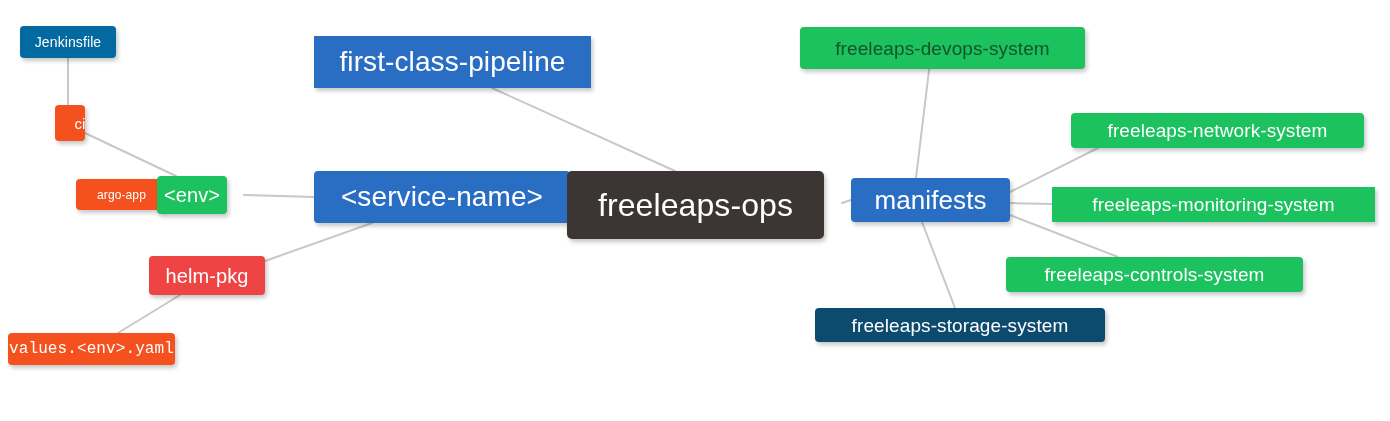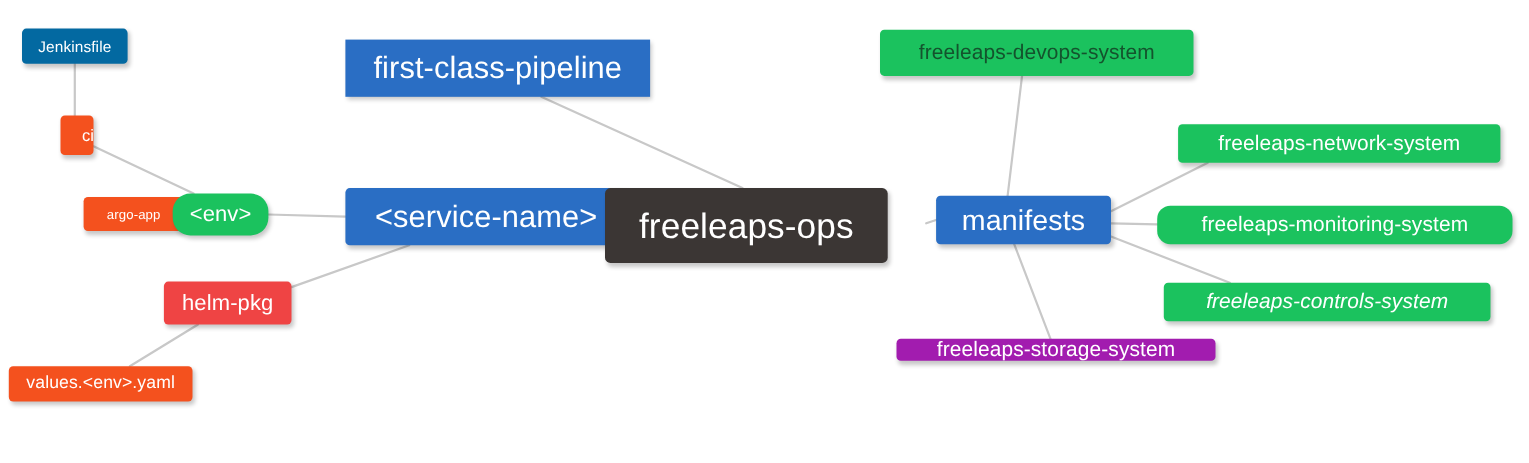--- a/index.html
+++ b/index.html
@@ -79,51 +79,51 @@
   <div id="node-layer">
       <div class="node" style="left: 20px; top: 26px; width: 96px; height: 32px; background: #0369a1; font-size: 14px; border-radius: 4px; color: rgb(255, 255, 255);">
         <span class="node-label">Jenkinsfile</span>
       </div>
       <div class="node" style="left: 55px; top: 105px; width: 30px; height: 36px; background: rgb(244, 81, 30); font-size: 15px; border-radius: 4px; color: rgb(255, 255, 255); padding-left: 20px;">
         <span class="node-label">ci</span>
       </div>
       <div class="node" style="left: 32px; top: 179px; width: 91px; height: 31px; background: rgb(244, 81, 30); font-size: 12px; border-radius: 4px; color: rgb(255, 255, 255); margin-left: 44px;">
         <span class="node-label">argo-app</span>
       </div>
-      <div class="node" style="left: 157px; top: 176px; width: 87px; height: 38px; background: rgb(27, 194, 94); font-size: 20px; border-radius: 16px; color: rgb(255, 255, 255);">
+      <div class="node" style="left: 157px; top: 176px; width: 70px; height: 38px; background: rgb(27, 194, 94); font-size: 20px; border-radius: 4px; color: rgb(255, 255, 255);">
         <span class="node-label">&lt;env&gt;</span>
       </div>
       <div class="node" style="left: 149px; top: 256px; width: 116px; height: 39px; background: #ef4444; font-size: 20px; border-radius: 4px; color: rgb(255, 255, 255);">
         <span class="node-label">helm-pkg</span>
       </div>
-      <div class="node" style="left: 8px; top: 333px; width: 167px; height: 32px; background: rgb(244, 81, 30); font-size: 16px; border-radius: 4px; color: rgb(255, 255, 255);">
+      <div class="node" style="left: 8px; top: 333px; width: 167px; height: 32px; background: rgb(244, 81, 30); font-size: 16px; border-radius: 4px; color: rgb(255, 255, 255); font-family: Liberation Mono, monospace;">
         <span class="node-label">values.&lt;env&gt;.yaml</span>
       </div>
       <div class="node" style="left: 314px; top: 36px; width: 277px; height: 52px; background: rgb(42, 110, 196); font-size: 28px; border-radius: 0; color: rgb(255, 255, 255);">
         <span class="node-label">first-class-pipeline</span>
       </div>
       <div class="node" style="left: 314px; top: 171px; width: 256px; height: 52px; background: rgb(42, 110, 196); font-size: 28px; border-radius: 4px; color: rgb(255, 255, 255);">
         <span class="node-label">&lt;service-name&gt;</span>
       </div>
-      <div class="node" style="left: 550px; top: 171px; width: 257px; height: 68px; background: rgb(59, 54, 52); font-size: 32px; border-radius: 5px; color: rgb(255, 255, 255);">
+      <div class="node" style="left: 567px; top: 171px; width: 257px; height: 68px; background: rgb(59, 54, 52); font-size: 32px; border-radius: 5px; color: rgb(255, 255, 255);">
         <span class="node-label">freeleaps-ops</span>
       </div>
       <div class="node" style="left: 851px; top: 178px; width: 159px; height: 44px; background: rgb(42, 110, 196); font-size: 26px; border-radius: 4px; color: rgb(255, 255, 255);">
         <span class="node-label">manifests</span>
       </div>
       <div class="node" style="left: 800px; top: 27px; width: 285px; height: 42px; background: rgb(27, 194, 94); font-size: 19px; border-radius: 4px; color: #14532d;">
         <span class="node-label">freeleaps-devops-system</span>
       </div>
       <div class="node" style="left: 1055px; top: 113px; width: 293px; height: 35px; background: rgb(27, 194, 94); font-size: 19px; border-radius: 4px; color: rgb(255, 255, 255); margin-left: 16px;">
         <span class="node-label">freeleaps-network-system</span>
       </div>
-      <div class="node" style="left: 1052px; top: 187px; width: 323px; height: 35px; background: rgb(27, 194, 94); font-size: 19px; border-radius: 12px; color: rgb(255, 255, 255);">
+      <div class="node" style="left: 1052px; top: 187px; width: 323px; height: 35px; background: rgb(27, 194, 94); font-size: 19px; border-radius: 0; color: rgb(255, 255, 255);">
         <span class="node-label">freeleaps-monitoring-system</span>
       </div>
-      <div class="node" style="left: 1058px; top: 257px; width: 297px; height: 35px; background: rgb(27, 194, 94); font-size: 19px; border-radius: 4px; color: rgb(255, 255, 255); font-style: italic;">
+      <div class="node" style="left: 1006px; top: 257px; width: 297px; height: 35px; background: rgb(27, 194, 94); font-size: 19px; border-radius: 4px; color: rgb(255, 255, 255);">
         <span class="node-label">freeleaps-controls-system</span>
       </div>
-      <div class="node" style="left: 815px; top: 308px; width: 290px; height: 20px; background: #a21caf; font-size: 19px; border-radius: 4px; color: rgb(255, 255, 255);">
+      <div class="node" style="left: 815px; top: 308px; width: 290px; height: 34px; background: #0c4a6e; font-size: 19px; border-radius: 4px; color: rgb(255, 255, 255);">
         <span class="node-label">freeleaps-storage-system</span>
       </div>
     </div>
 
 </div>
 
 </body></html>

